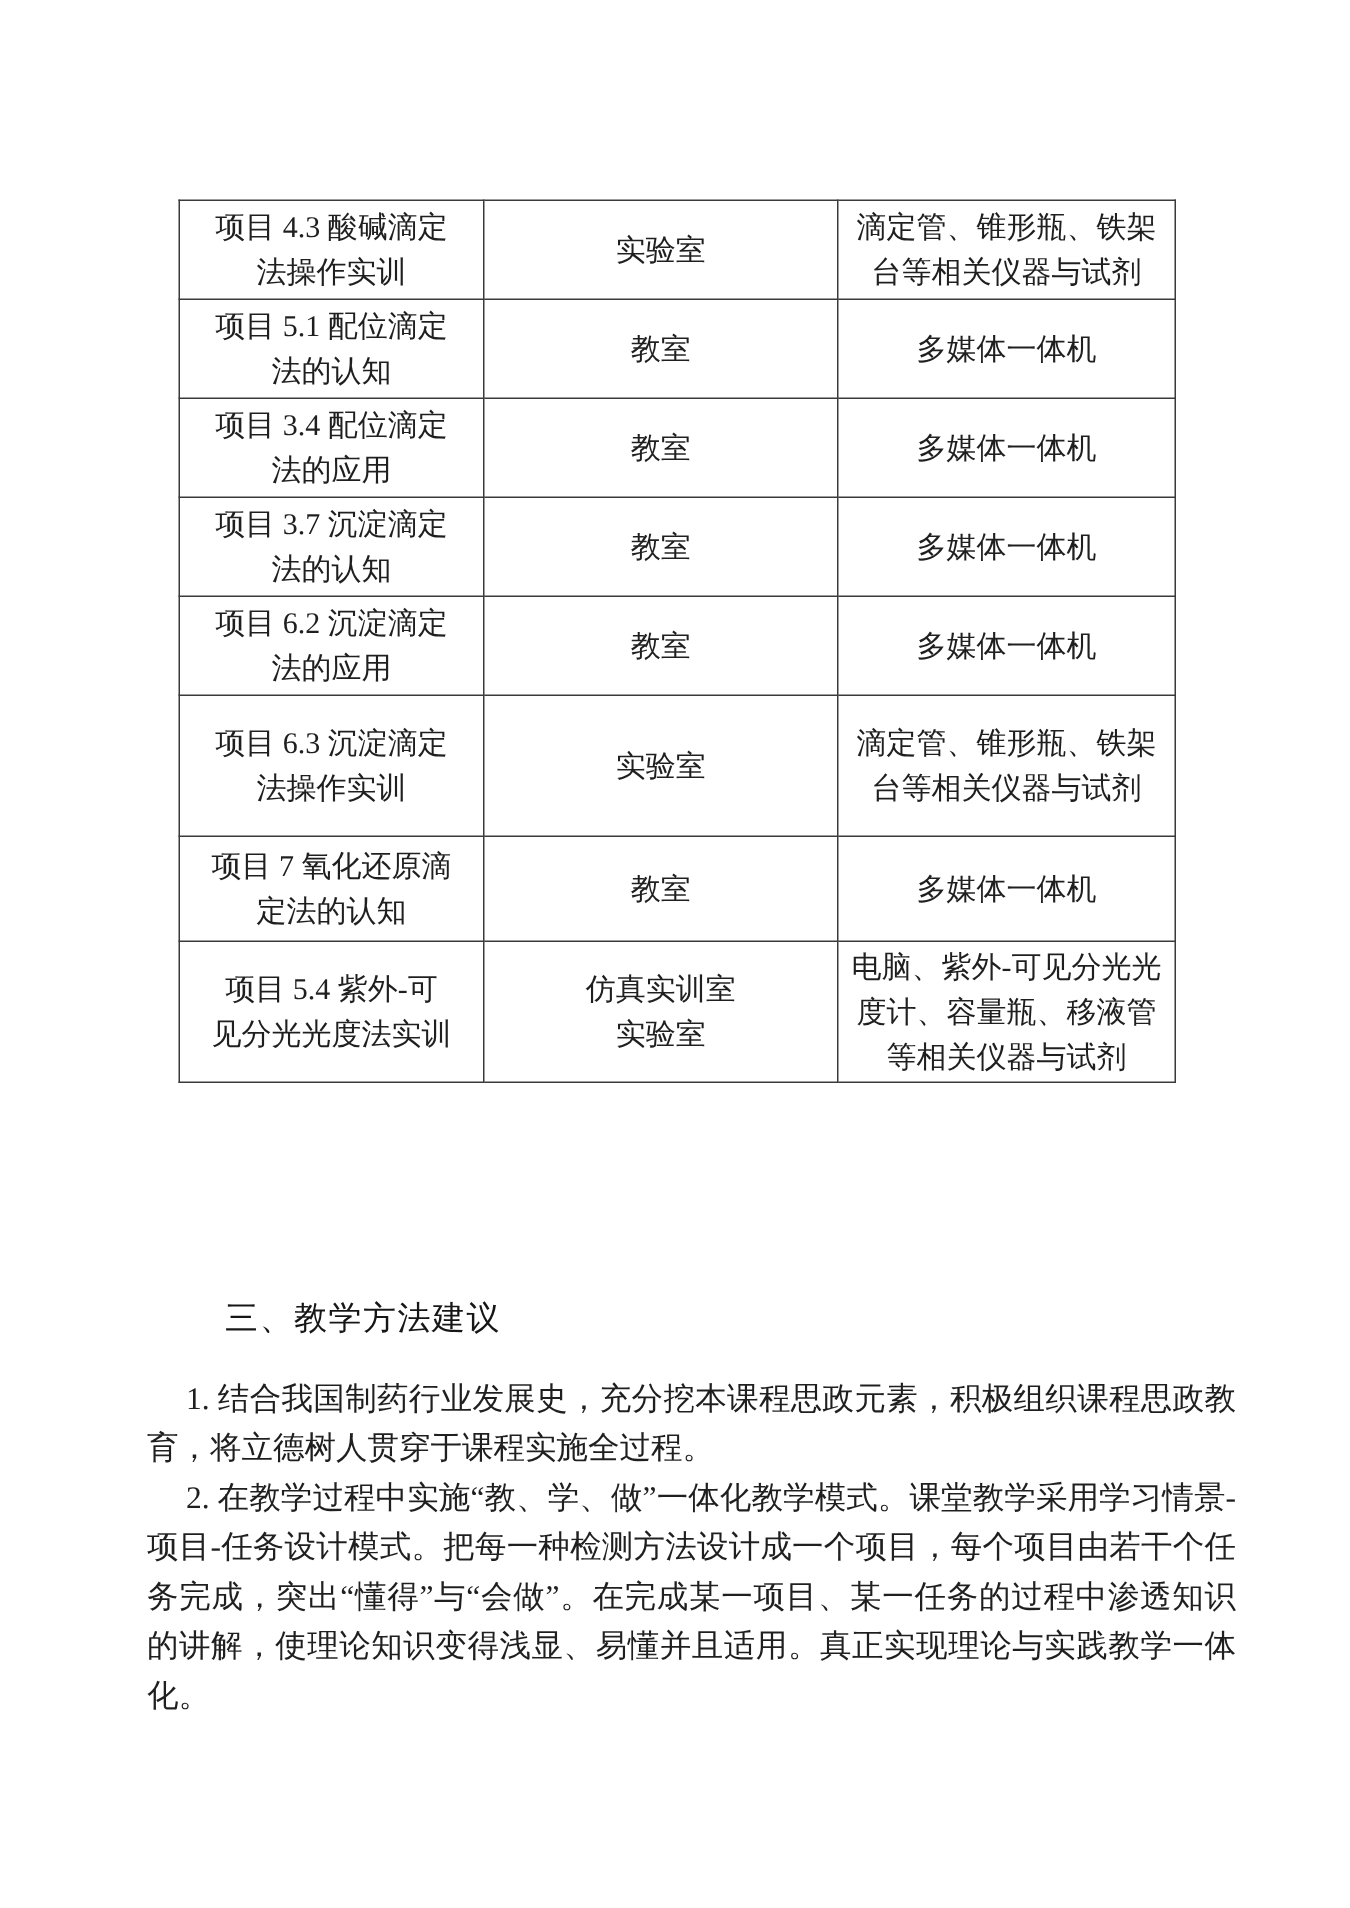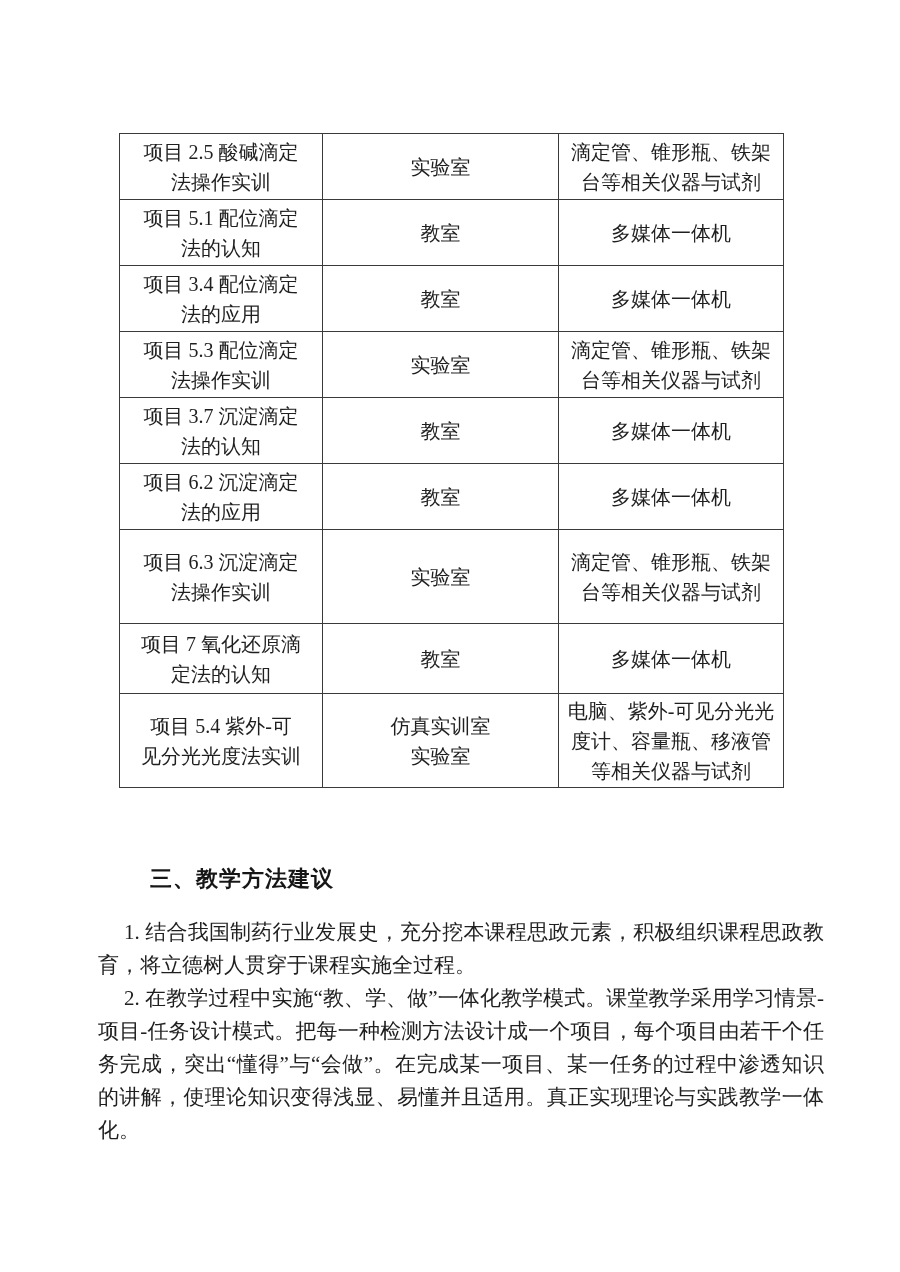--- a/index.html
+++ b/index.html
@@ -41,21 +41,21 @@
   }
   tr.h-std td  { height: 63px; }
   tr.h-mid td  { height: 67px; }
   tr.h-tall td { height: 91px; }
   .section-heading {
     position: absolute;
     left: 150px;
     top: 864px;
     margin: 0;
     font-size: 22px;
-    font-weight: bold;
+    font-weight: normal;
     color: #161616;
     letter-spacing: 1px;
   }
   .content {
     position: absolute;
     left: 98px;
     top: 916px;
     width: 726px;
     font-size: 21px;
     line-height: 33px;
@@ -73,44 +73,37 @@
 <div class="page">
 
   <table class="schedule">
     <colgroup>
       <col style="width:203px">
       <col style="width:236px">
       <col style="width:225px">
     </colgroup>
     <tbody>
       <tr class="h-std">
-        <td>项目 2.5 酸碱滴定
+        <td>项目 4.3 酸碱滴定
 法操作实训</td>
         <td>实验室</td>
         <td>滴定管、锥形瓶、铁架
 台等相关仪器与试剂</td>
       </tr>
       <tr class="h-std">
         <td>项目 5.1 配位滴定
 法的认知</td>
         <td>教室</td>
         <td>多媒体一体机</td>
       </tr>
       <tr class="h-std">
         <td>项目 3.4 配位滴定
 法的应用</td>
         <td>教室</td>
         <td>多媒体一体机</td>
-      </tr>
-      <tr class="h-std">
-        <td>项目 5.3 配位滴定
-法操作实训</td>
-        <td>实验室</td>
-        <td>滴定管、锥形瓶、铁架
-台等相关仪器与试剂</td>
       </tr>
       <tr class="h-std">
         <td>项目 3.7 沉淀滴定
 法的认知</td>
         <td>教室</td>
         <td>多媒体一体机</td>
       </tr>
       <tr class="h-std">
         <td>项目 6.2 沉淀滴定
 法的应用</td>

